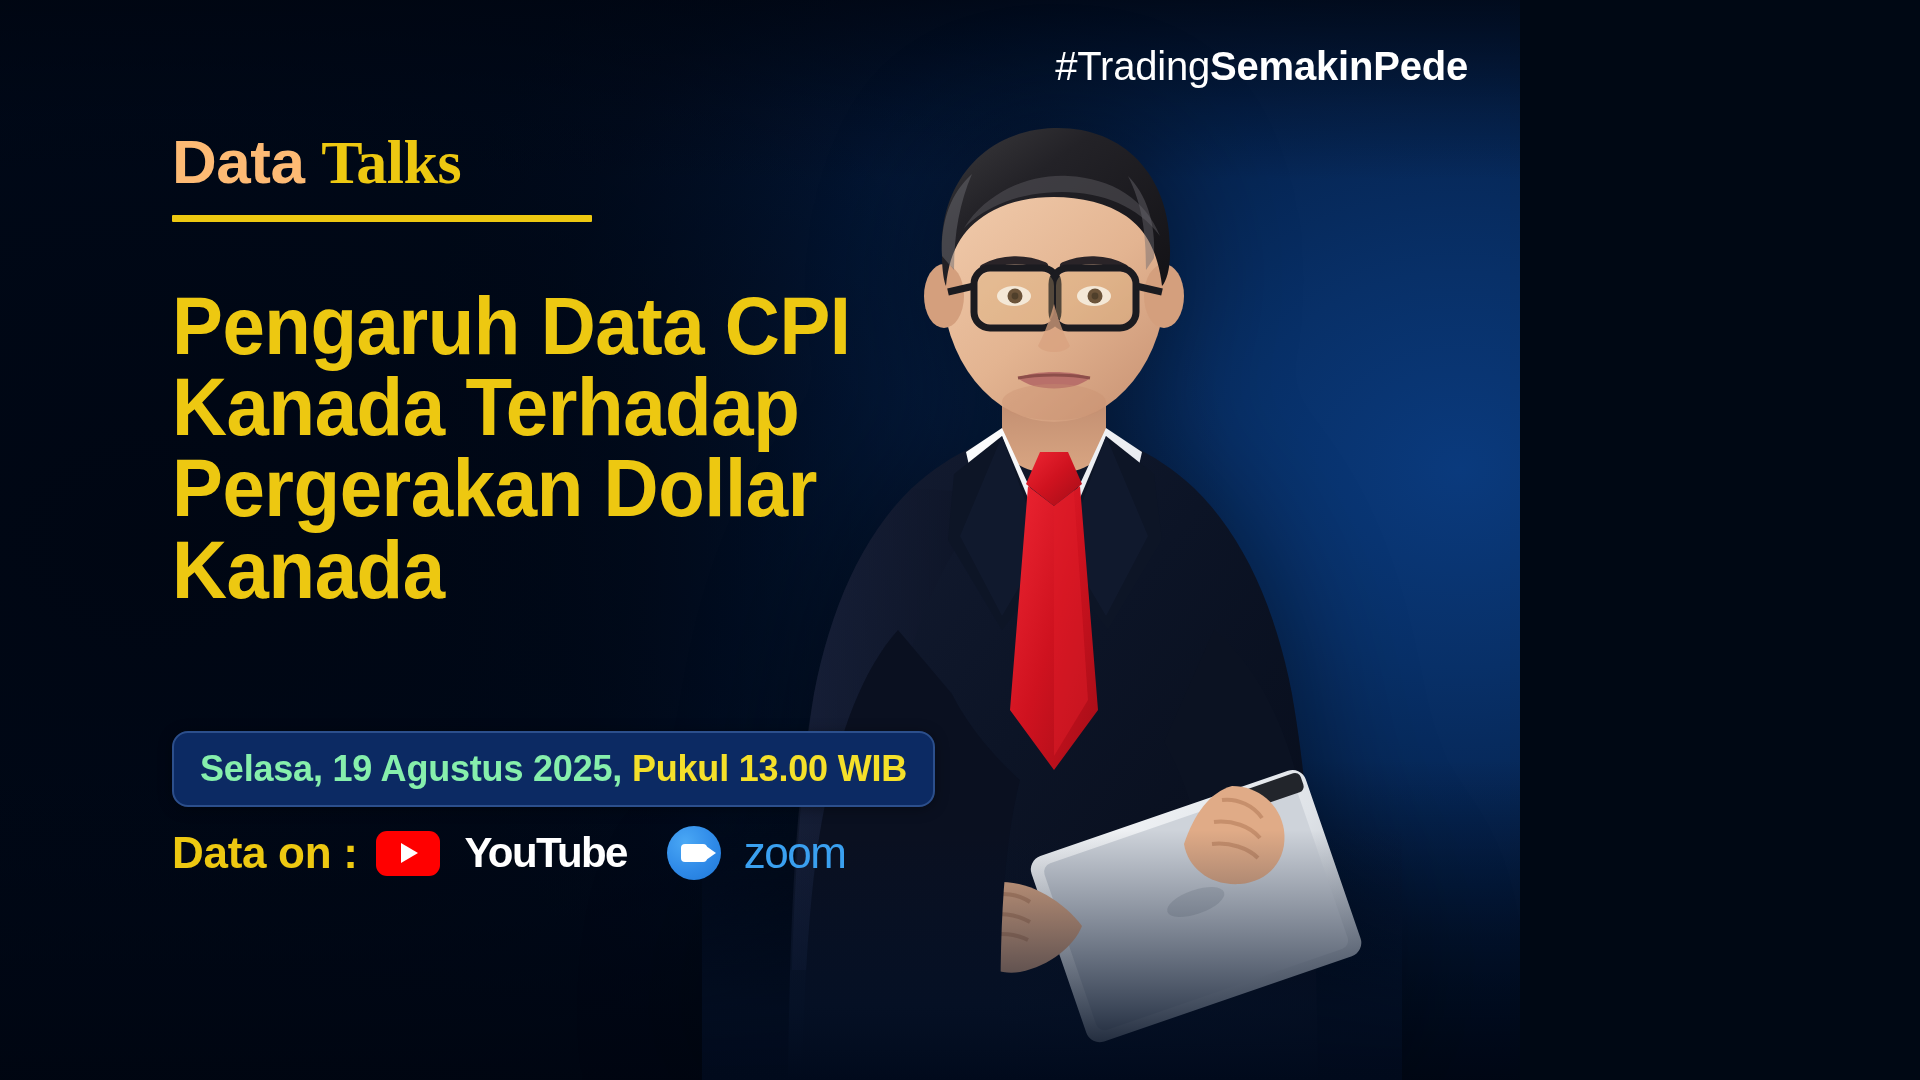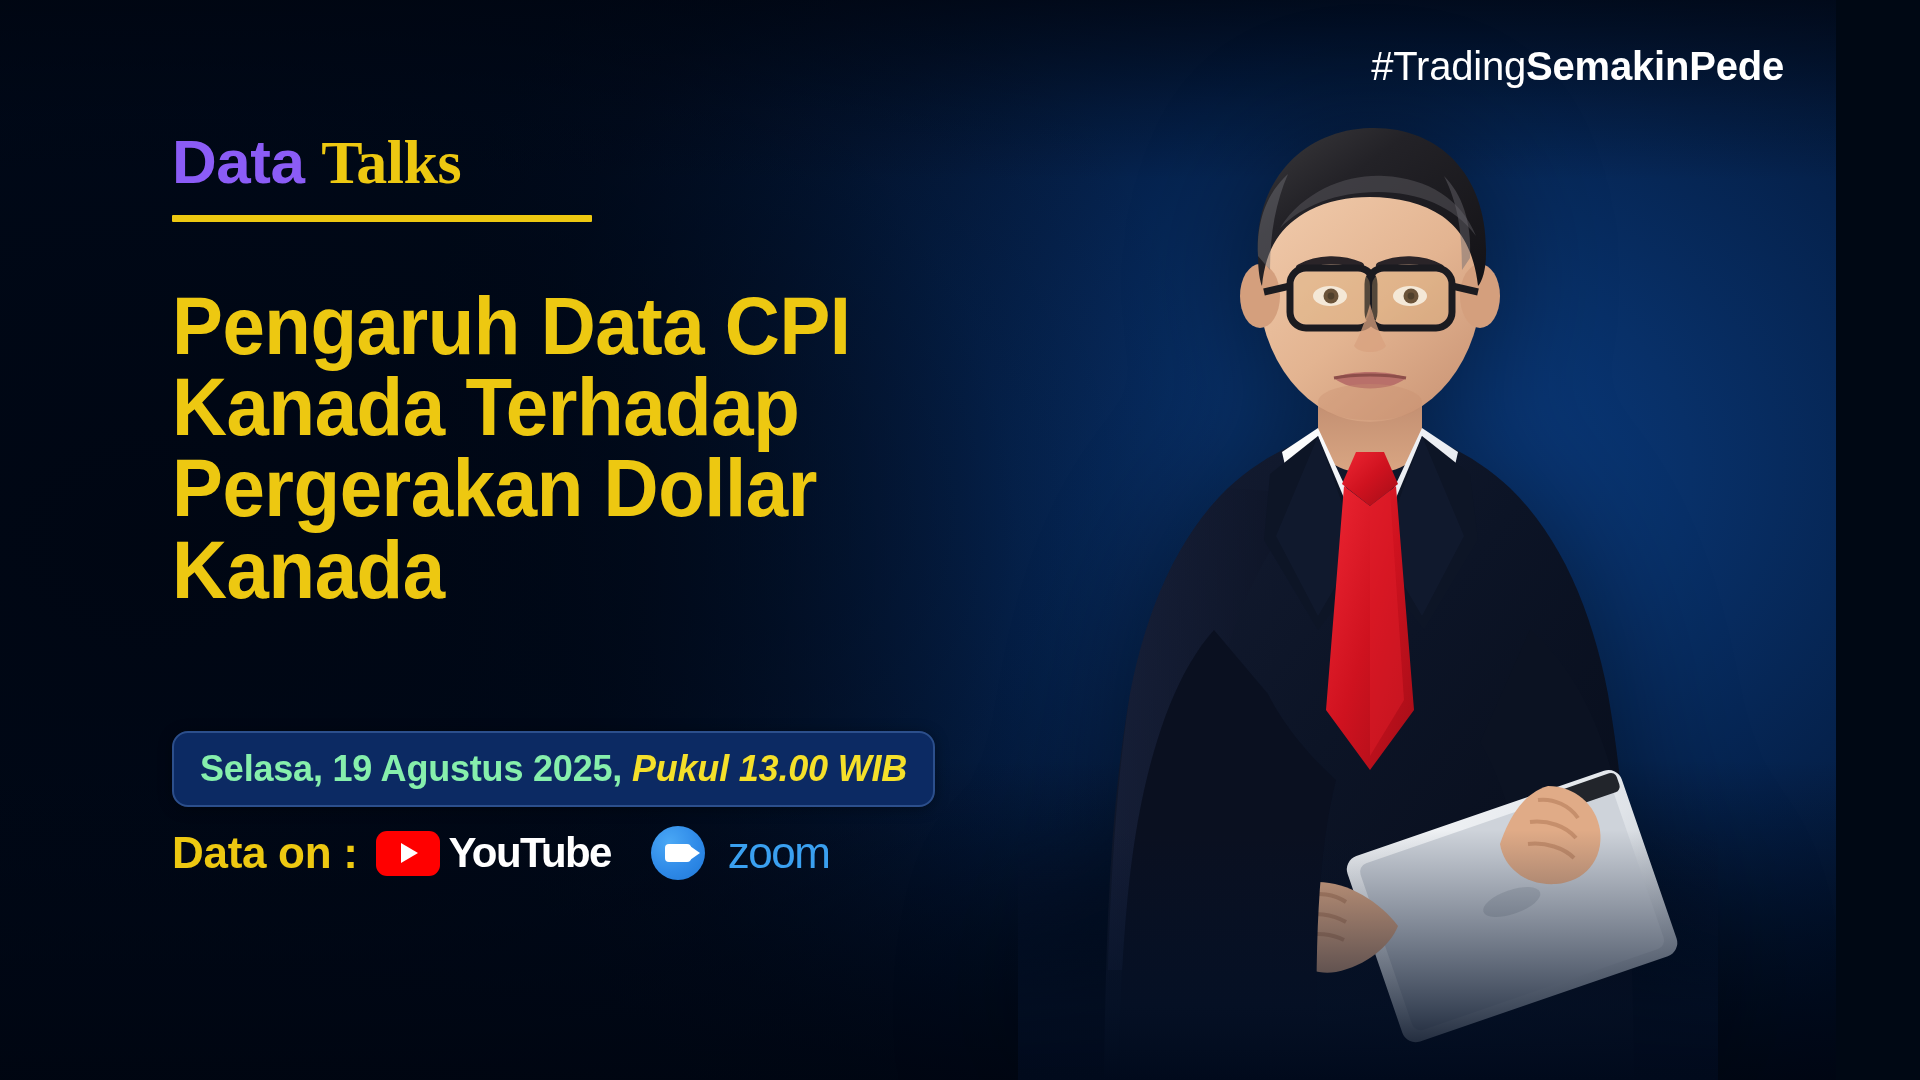--- a/index.html
+++ b/index.html
@@ -6,21 +6,21 @@
 
   html, body {
     width:1920px; height:1080px;
     overflow:hidden;
     background:#000814;
     font-family:"Liberation Sans", sans-serif;
   }
 
   #poster {
     position:relative;
-    width:1836px; height:1080px;
+    width:1520px; height:1080px;
     overflow:hidden;
     background:#00102b;
   }
 
   
   .bg-base {
     position:absolute; inset:0;
     background:
       radial-gradient(ellipse 1050px 900px at 1460px 470px,
           #0a3a7d 0%, #083068 22%, #05224d 46%, #031634 68%, #010d22 88%, #000b1e 100%),
@@ -58,21 +58,21 @@
     z-index:5;
   }
 
   .brand {
     position:absolute; top:131px; left:0;
   }
   .brand-title {
     font-size:62px; font-weight:700; line-height:1;
     letter-spacing:-0.5px; white-space:nowrap;
   }
-  .brand-title .w { color:#8b5cf6;margin-top:16px; }
+  .brand-title .w { color:#fdba74;margin-top:16px; }
   .brand-title .y { color:#edc811;font-family:Liberation Serif, serif; }
   .brand-rule {
     margin-top:22px;
     width:420px; height:7px;
     background:#edc811; border-radius:1px;
   }
 
   .headline {
     position:absolute; top:285px; left:0;
     width:880px;
@@ -93,34 +93,34 @@
     border-radius:16px;
     background:#0c2a63;
     border:2px solid #2c4f8c;
     box-shadow:0 2px 14px rgba(0,0,0,0.35);
     white-space:nowrap;
   }
   .date-text {
     font-size:36px; font-weight:700; letter-spacing:-0.2px;
   }
   .date-text .w { color:#86efac; }
-  .date-text .y { color:#f5e02a;font-style:italic; }
+  .date-text .y { color:#f5e02a; }
 
   .liveon {
     position:absolute; top:826px; left:0;
     display:flex; align-items:center; gap:18px;
     white-space:nowrap;
   }
   .liveon-label {
     color:#edc811;
     font-size:44px; font-weight:700; letter-spacing:-0.3px;
   }
 
   
-  .yt { display:flex; align-items:center; gap:9px; }
+  .yt { display:flex; align-items:center; gap:25px; }
   .yt-mark {
     width:64px; height:45px; border-radius:11px;
     background:#ff0000;
     display:flex; align-items:center; justify-content:center;
   }
   .yt-tri {
     width:0; height:0;
     border-left:17px solid #ffffff;
     border-top:10px solid transparent;
     border-bottom:10px solid transparent;

